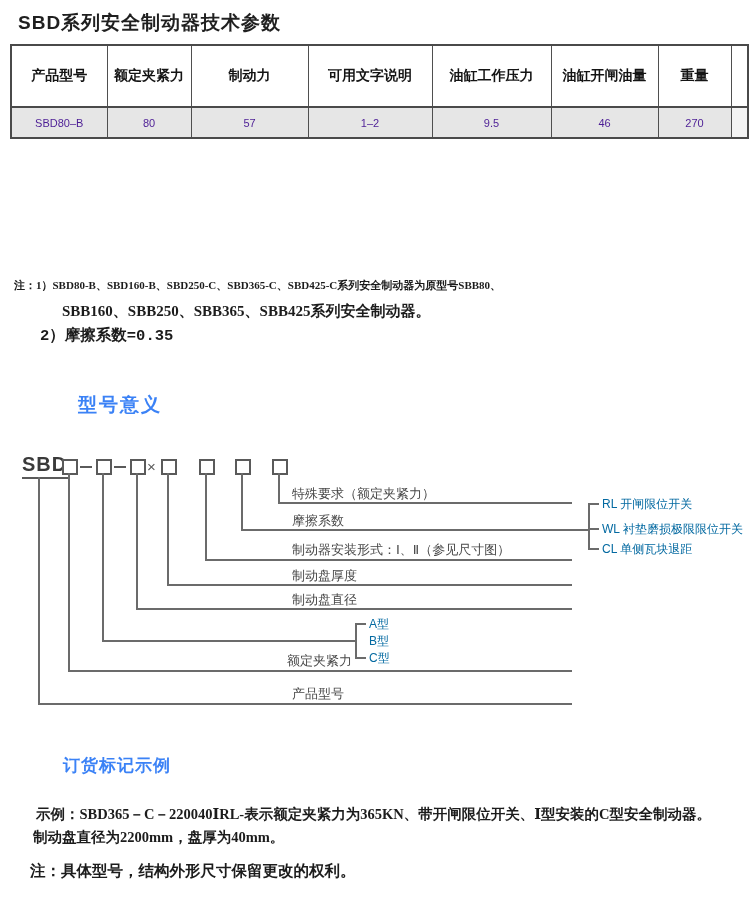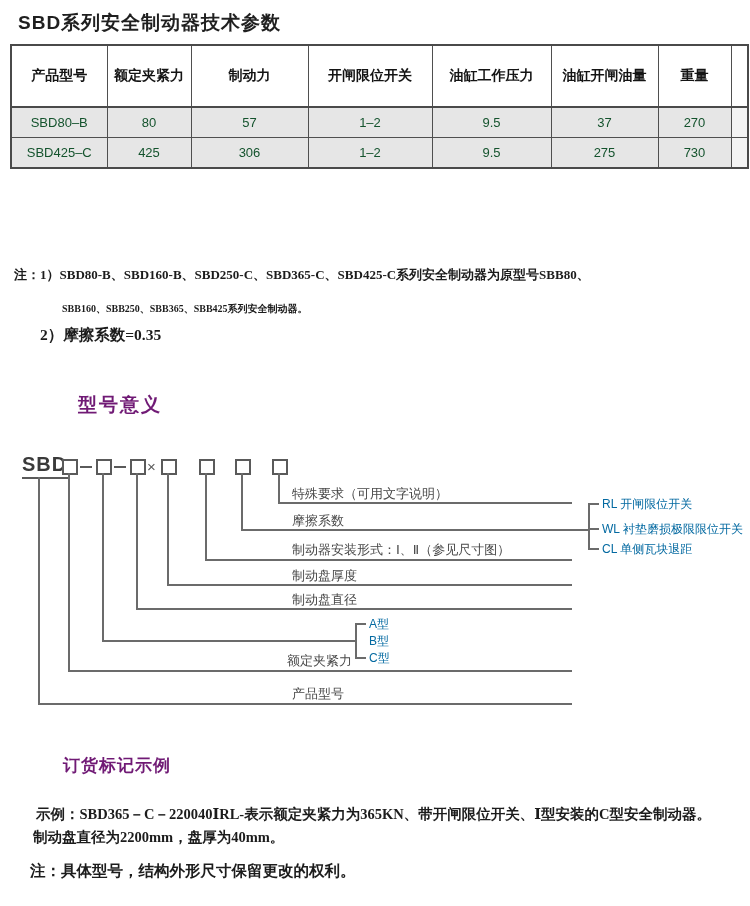--- a/index.html
+++ b/index.html
@@ -24,36 +24,36 @@
     border:2px solid #4a4a4a;
   }
   table.spec th,table.spec td{
     border:1px solid #4f4f4f;text-align:center;vertical-align:middle;
     padding:0;overflow:hidden;white-space:nowrap;
   }
   table.spec th{
     height:60px;font-size:14px;font-weight:bold;color:#141414;
     background:#ffffff;border-bottom:2px solid #4a4a4a;
   }
-  table.spec td{height:29px;font-size:13px;color:#14532d;}
+  table.spec td{height:29px;font-size:11px;color:#4c1d95;}
   tr.row-gray td{background:#e6e6e6;}
   tr.row-white td{background:#ffffff;}
   tr.row-gray td.sliver, tr.row-white td.sliver{background:#f4f4f4;}
 
   
   .serif-bold{
     font-family:"Liberation Serif","DejaVu Serif",serif;
     font-weight:bold;color:#1c1c1c;white-space:nowrap;
   }
-  .note-line1{left:14px;top:266px;font-size:13px;}
-  .note-line2{left:62px;top:302px;font-size:10px;}
-  .note-line3{left:40px;top:325px;font-size:15.5px;}
+  .note-line1{left:14px;top:278px;font-size:11px;}
+  .note-line2{left:62px;top:302px;font-size:15px;}
+  .note-line3{left:40px;top:325px;font-size:15.5px;font-family:Liberation Mono, monospace;}
 
   
-  .sec-heading{font-weight:bold;color:#701a75;white-space:nowrap;}
+  .sec-heading{font-weight:bold;color:#3b82f6;white-space:nowrap;}
   .h-model{left:78px;top:392px;font-size:19px;letter-spacing:2px;}
   .h-order{left:63px;top:754px;font-size:17px;letter-spacing:1px;}
 
   
   .sbd-base{
     left:22px;top:453px;font-size:20px;font-weight:bold;color:#3a3a3a;
     border-bottom:2px solid #5a5a5a;padding:0 3px 1px 0;letter-spacing:1px;
   }
   .mbox{width:12px;height:12px;border:2px solid #5a5a5a;top:459px;background:#fff;}
   .dashline{height:2px;width:12px;background:#5a5a5a;top:466px;}
@@ -83,46 +83,36 @@
       <col style="width:119px">
         <col style="width:107px">
         <col style="width:73px">
         <col style="width:17px">
     </colgroup>
     <thead>
       <tr>
         <th>产品型号</th>
         <th>额定夹紧力</th>
         <th>制动力</th>
-        <th>开闸限位开关</th>
+        <th>可用文字说明</th>
         <th>油缸工作压力</th>
         <th>油缸开闸油量</th>
         <th>重量</th>
         <th class="sliver"></th>
       </tr>
     </thead>
     <tbody>
       <tr class="row-gray">
         <td>SBD80–B</td>
         <td>80</td>
         <td>57</td>
         <td>1–2</td>
         <td>9.5</td>
-        <td>37</td>
+        <td>46</td>
         <td>270</td>
-        <td class="sliver"></td>
-      </tr>
-      <tr class="row-gray">
-        <td>SBD425–C</td>
-        <td>425</td>
-        <td>306</td>
-        <td>1–2</td>
-        <td>9.5</td>
-        <td>275</td>
-        <td>730</td>
         <td class="sliver"></td>
       </tr>
     </tbody>
   </table>
 </div>
 
 <div class="abs serif-bold note-line1">注：1）SBD80-B、SBD160-B、SBD250-C、SBD365-C、SBD425-C系列安全制动器为原型号SBB80、</div>
 <div class="abs serif-bold note-line2">SBB160、SBB250、SBB365、SBB425系列安全制动器。</div>
 <div class="abs serif-bold note-line3">2）摩擦系数=0.35</div>
 
@@ -153,21 +143,21 @@
 
   <div class="abs hline" style="left:278px;top:502px;width:294px"></div>
   <div class="abs hline" style="left:241px;top:529px;width:348px"></div>
   <div class="abs hline" style="left:205px;top:559px;width:367px"></div>
   <div class="abs hline" style="left:167px;top:584px;width:405px"></div>
   <div class="abs hline" style="left:136px;top:608px;width:436px"></div>
   <div class="abs hline" style="left:102px;top:640px;width:254px"></div>
   <div class="abs hline" style="left:68px;top:670px;width:504px"></div>
   <div class="abs hline" style="left:38px;top:703px;width:534px"></div>
 
-  <div class="abs diag-label" style="left:292px;top:485px">特殊要求（可用文字说明）</div>
+  <div class="abs diag-label" style="left:292px;top:485px">特殊要求（额定夹紧力）</div>
   <div class="abs diag-label" style="left:292px;top:512px">摩擦系数</div>
   <div class="abs diag-label" style="left:292px;top:541px">制动器安装形式：Ⅰ、Ⅱ（参见尺寸图）</div>
   <div class="abs diag-label" style="left:292px;top:567px">制动盘厚度</div>
   <div class="abs diag-label" style="left:292px;top:591px">制动盘直径</div>
   <div class="abs diag-label" style="left:287px;top:652px">额定夹紧力</div>
   <div class="abs diag-label" style="left:292px;top:685px">产品型号</div>
 
   <div class="abs vline" style="left:588px;top:503px;height:47px"></div>
   <div class="abs hline" style="left:588px;top:503px;width:11px"></div>
   <div class="abs hline" style="left:588px;top:528px;width:11px"></div>

